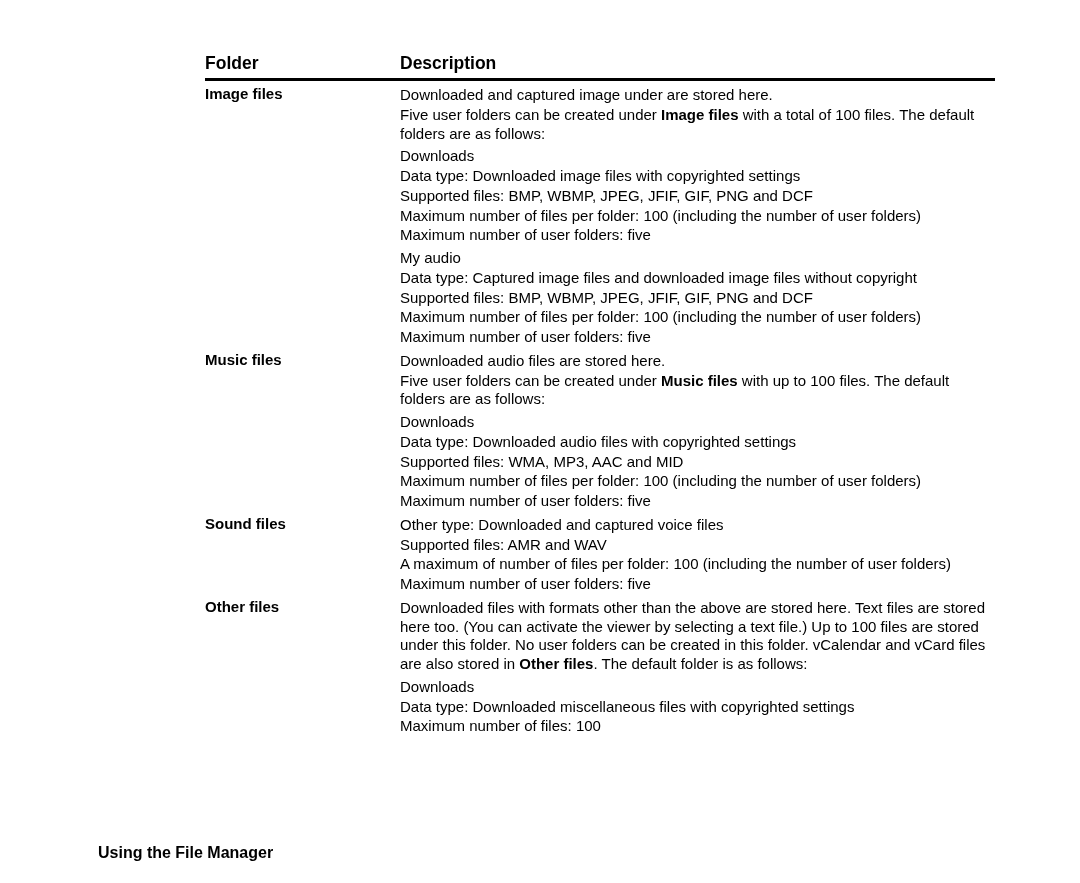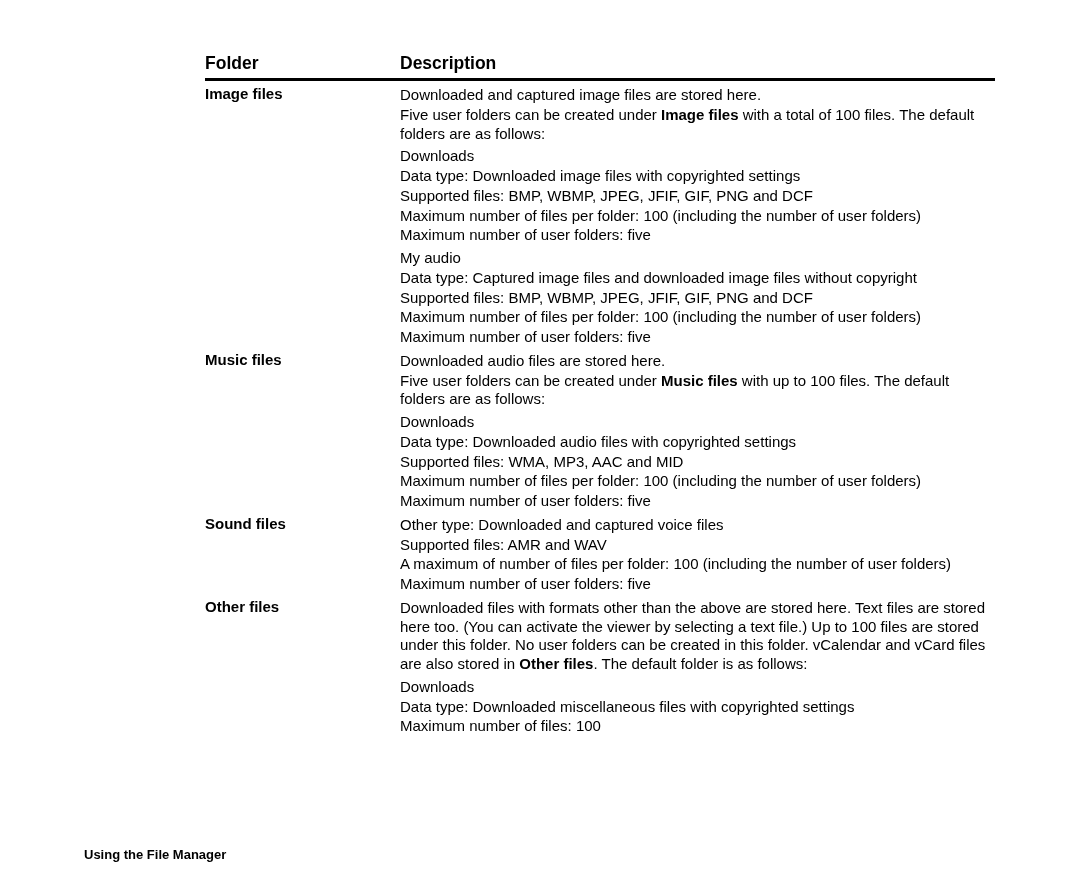--- a/index.html
+++ b/index.html
@@ -38,25 +38,25 @@
     font-size: 15px;
     line-height: 1.25;
     padding: 4px 6px 0 0;
   }
   td.folder-label { font-weight: bold; }
   .sub-heading { font-weight: normal; margin-top: 4px; }
   .para { margin-top: 1px; }
   .bold-inline { font-weight: bold; }
   .footer {
     position: absolute;
-    left: 84px;
+    left: 98px;
     right: 80px;
     bottom: 30px;
     font-weight: bold;
-    font-size: 13px;
+    font-size: 16px;
     display: flex;
   }
   .footer .title { flex: 0 0 auto; }
   .footer .pagewrap { flex: 1 1 auto; text-align: center; margin-left: -90px;}
 </style>
 </head>
 <body>
 
 <div class="page">
 
@@ -69,21 +69,21 @@
       <tr>
         <th>Folder</th>
         <th>Description</th>
       </tr>
     </thead>
     <tbody>
 
       <tr>
         <td class="folder-label">Image files</td>
         <td>
-          <div class="para">Downloaded and captured image files are stored here.</div>
+          <div class="para">Downloaded and captured image under are stored here.</div>
           <div class="para">
             <span>Five user folders can be created under </span><span class="bold-inline">Image files</span><span> with a total of 100 files. The default folders are as follows:</span>
           </div>
           <div class="sub-heading">Downloads</div>
           <div class="para">Data type: Downloaded image files with copyrighted settings</div>
           <div class="para">Supported files: BMP, WBMP, JPEG, JFIF, GIF, PNG and DCF</div>
           <div class="para">Maximum number of files per folder: 100 (including the number of user folders)</div>
           <div class="para">Maximum number of user folders: five</div>
           <div class="sub-heading">My audio</div>
           <div class="para">Data type: Captured image files and downloaded image files without copyright</div>

